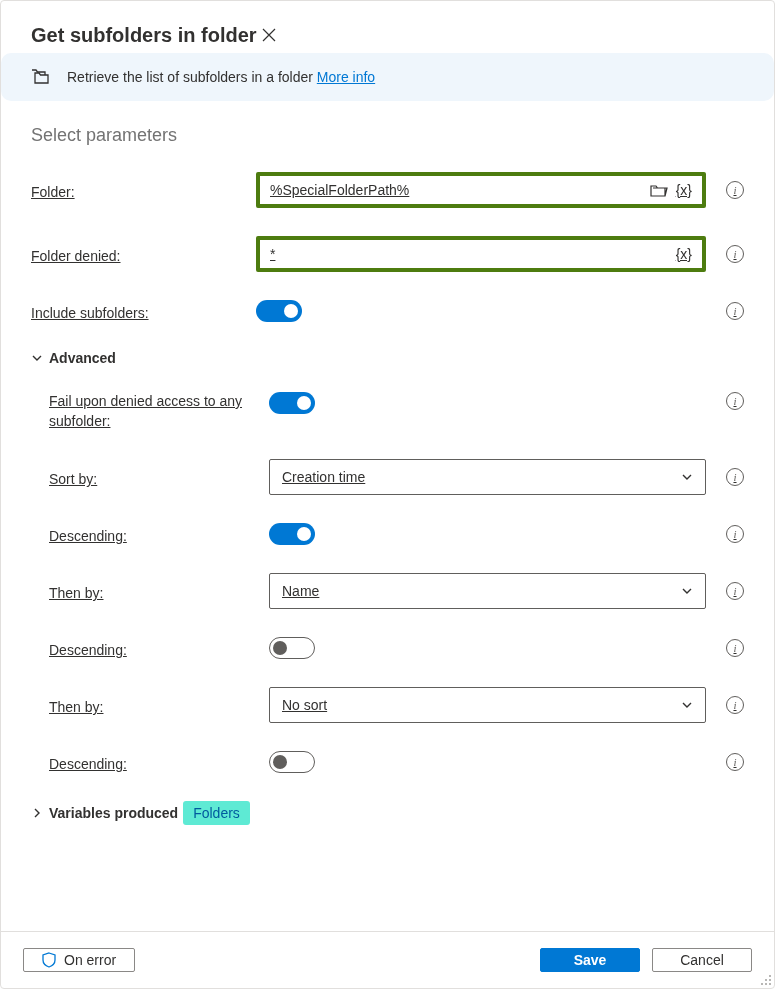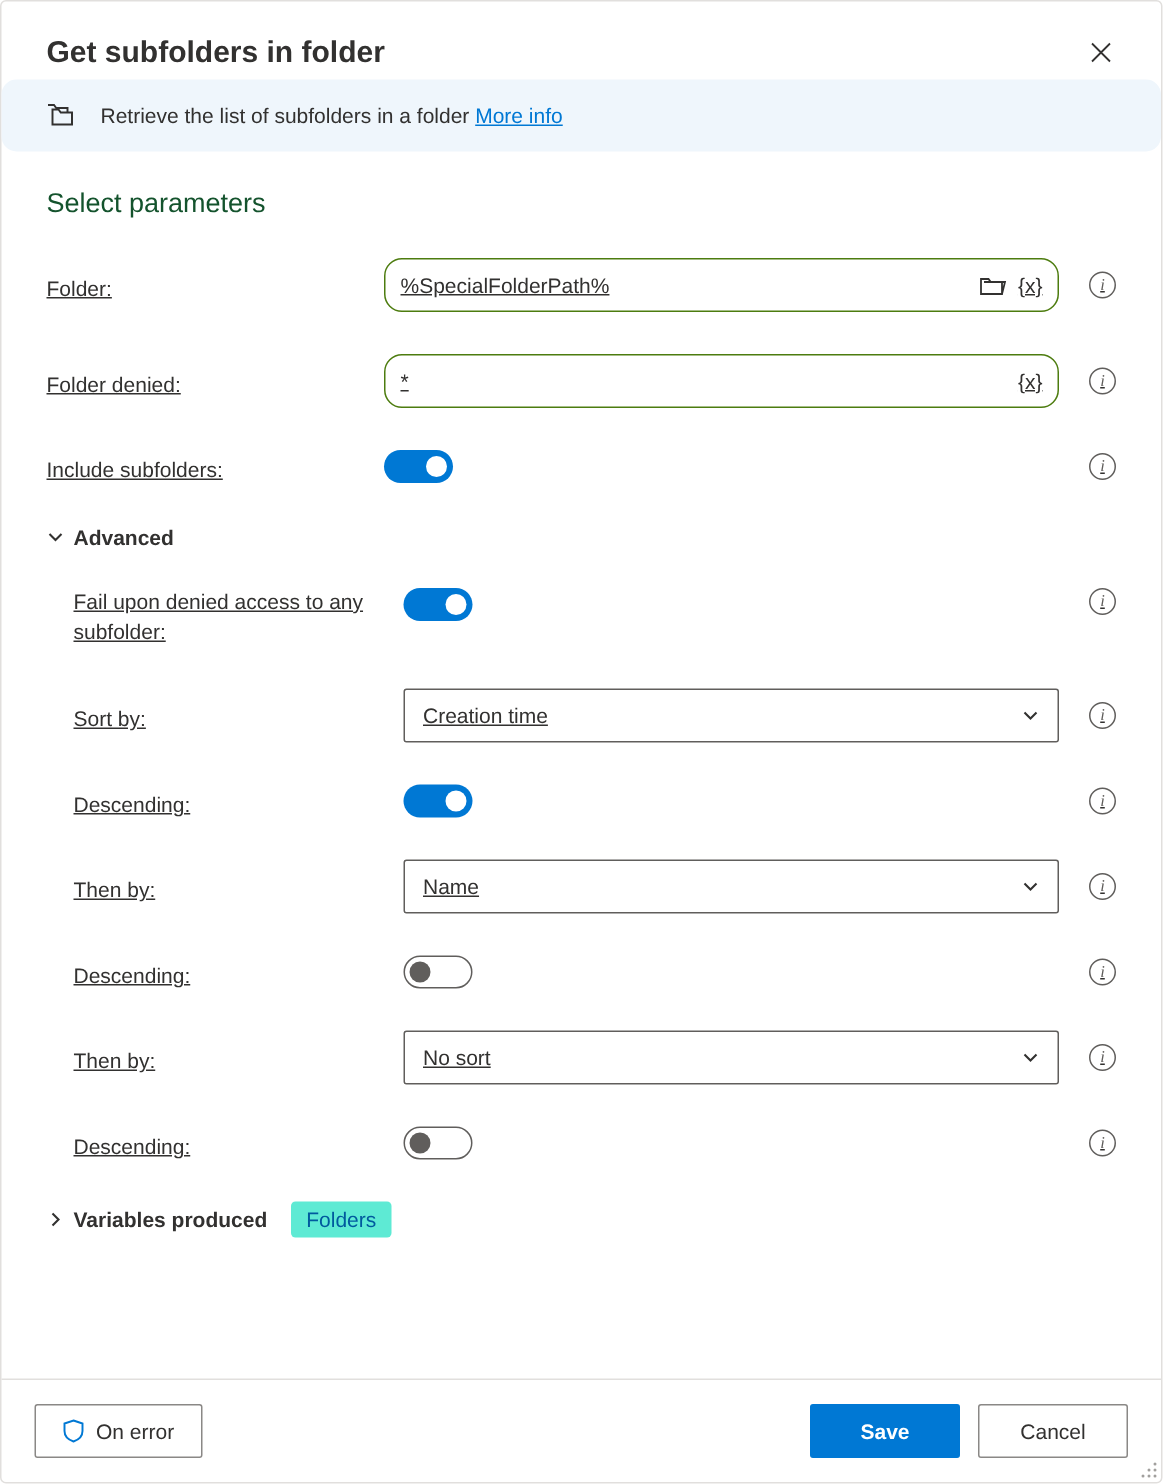--- a/index.html
+++ b/index.html
@@ -17,21 +17,20 @@
     border-radius: 4px;
     width: 775px;
     height: 989px;
     display: flex;
     flex-direction: column;
     position: relative;
   }
   .header {
     display: flex;
     align-items: center;
-    justify-content: space-between;
     padding: 22px 28px 6px 30px;
   }
   .title {
     font-size: 20px;
     font-weight: 600;
     color: #323130;
   }
   .close-btn {
     width: 24px; height: 24px;
     display: flex; align-items: center; justify-content: center;
@@ -49,21 +48,21 @@
   }
   .link { color: #0078d4; text-decoration: underline; cursor: pointer; }
   .body {
     flex: 1;
     overflow-y: auto;
     padding: 24px 30px 20px 30px;
   }
   .section-title {
     font-size: 18px;
     font-weight: 400;
-    color: #14532d;
+    color: #737373;
     margin-bottom: 26px;
   }
   .row {
     display: flex;
     align-items: center;
     margin-bottom: 28px;
     gap: 10px;
     text-decoration: underline;
   }
   .row.tall { align-items: flex-start; }
@@ -81,22 +80,22 @@
   .info-col {
     width: 28px;
     flex-shrink: 0;
     display: flex;
     align-items: center;
     justify-content: flex-end;
   }
   .text-input {
     width: 100%;
     height: 36px;
-    border: 1px solid #4d7c0f;
-    border-radius: 12px;
+    border: 4px solid #4d7c0f;
+    border-radius: 2px;
     padding: 0 10px;
     display: flex; align-items: center;
     position: relative;
     font-size: 14px;
   }
   .text-input .value { flex: 1; }
   .text-input .icons { display: flex; gap: 8px; align-items: center; }
   .select {
     width: 100%;
     height: 36px;
@@ -132,40 +131,40 @@
   }
   .collapsible {
     display: flex; align-items: center; gap: 6px;
     cursor: pointer;
     font-weight: 600;
     margin-bottom: 22px;
     font-size: 14px;
   }
   .chevron { display: inline-flex; }
   .indent { padding-left: 18px; }
-  .var-row { display: flex; align-items: center; gap: 16px; margin-top: 8px; text-align: center; }
+  .var-row { display: flex; align-items: center; gap: 5px; margin-top: 8px; text-align: center; }
   .badge {
     background: #5eead4;
     color: #005a9e;
     padding: 4px 10px;
     border-radius: 3px;
     font-size: 14px;
     cursor: pointer;
   }
   .footer {
     border-top: 1px solid #e1dfdd;
     padding: 16px 22px;
     display: flex;
     align-items: center;
     justify-content: space-between;
     gap: 12px;
   }
   .footer-right { display: flex; gap: 12px; padding-left: 12px; }
   .btn {
-    height: 36px;
+    height: 24px;
     border-radius: 2px;
     padding: 0 20px;
     font-size: 14px;
     cursor: pointer;
     display: flex; align-items: center; gap: 8px;
     border: 1px solid #8a8886;
     background: #fff;
     color: #323130;
     min-width: 100px;
     justify-content: center;

